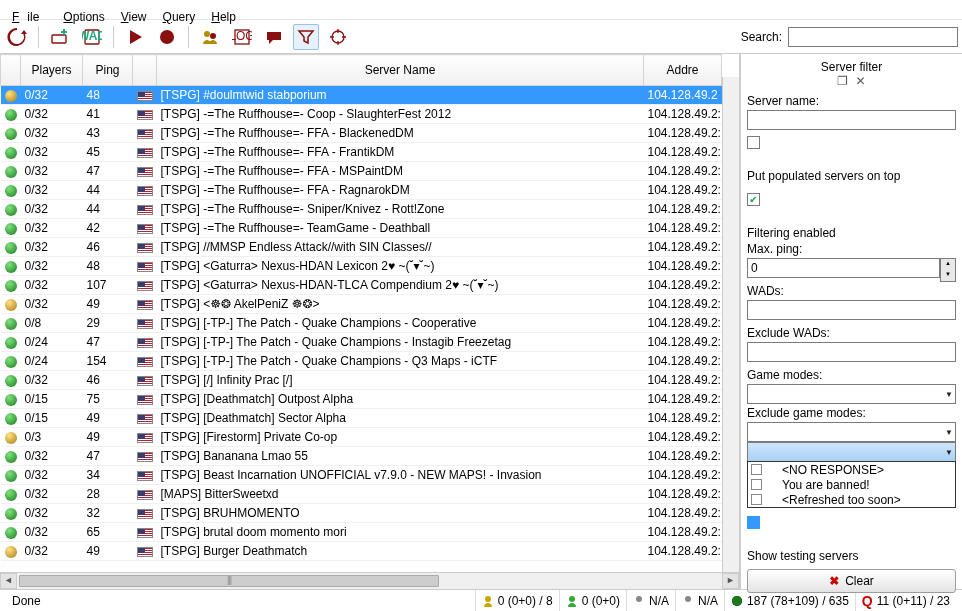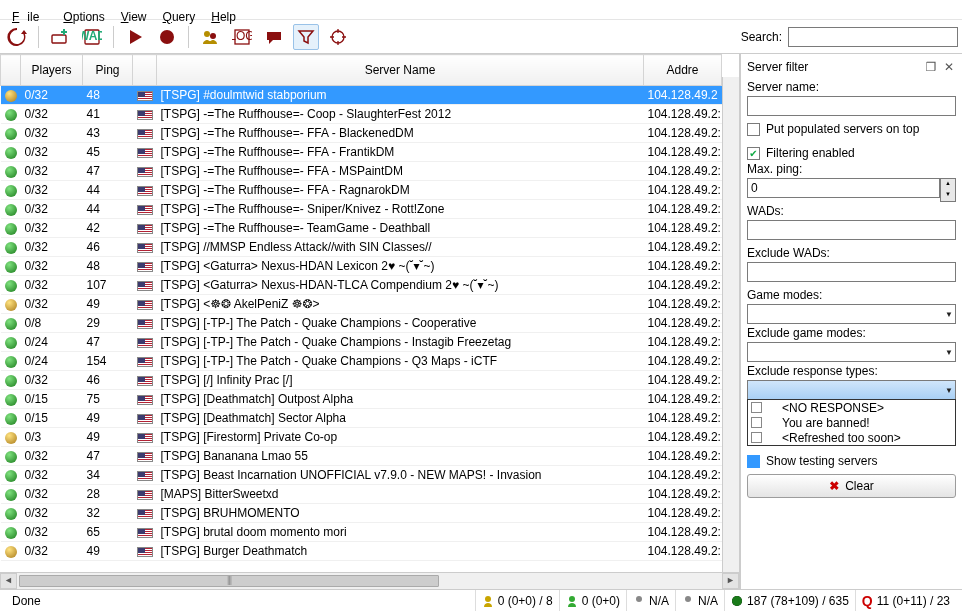--- a/index.html
+++ b/index.html
@@ -40,30 +40,30 @@
 
 .hscroll { position: absolute; bottom: 0; left: 0; right: 0; height: 17px; background: #f0f0f0; border-top: 1px solid #ccc; display: flex; align-items: center; }
 .hscroll .arrow { width: 17px; height: 100%; background: #e4e4e4; border: 1px solid #ccc; text-align: center; line-height: 13px; color: #555; font-size: 9px; }
 .hscroll .track { flex: 1; position: relative; height: 100%; }
 .hscroll .thumb { position: absolute; left: 2px; top: 2px; height: 12px; width: 420px; background: #cdcdcd; border: 1px solid #aaa; border-radius: 1px; }
 .hscroll .thumb::after { content: "|||"; position: absolute; left: 50%; top: -1px; transform: translateX(-50%); letter-spacing: -1px; color: #888; font-size: 9px; }
 .vscroll { position: absolute; top: 23px; right: 0; bottom: 17px; width: 17px; background: #f0f0f0; border-left: 1px solid #ccc; }
 .grid-inner { position: absolute; top: 0; left: 0; right: 17px; bottom: 17px; overflow: hidden; }
 
 
-.panel-title { font-size: 12px; padding: 2px 0 4px 0; display: flex; justify-content: space-between; align-items: center; }
+.panel-title { font-size: 12px; padding: 2px 0 4px 0; display: flex; justify-content: space-between; align-items: center; flex-direction: column; }
 .panel-title .ctl { display: flex; gap: 4px; color: #555; }
 .panel-title .ctl span { width: 14px; text-align: center; cursor: default; }
 .sidebar label.fld { display: block; margin: 2px 0 2px 0; }
 .sidebar input[type=text] { width: 100%; height: 20px; border: 1px solid #7a7a7a; padding: 0 3px; margin-bottom: 4px; }
 .sidebar .spin { display: flex; }
 .sidebar .spin input { flex: 1; }
 .sidebar .spin .spinbtn { width: 16px; border: 1px solid #7a7a7a; display:flex; flex-direction:column; }
 .sidebar .spin .spinbtn div { flex:1; font-size:6px; text-align:center; line-height:8px; background:#e8e8e8; }
-.sidebar .chk { display: flex; align-items: center; gap: 6px; margin: 2px 0; }
+.sidebar .chk { display: flex; align-items: flex-start; gap: 20px; margin: 2px 0; flex-direction: column; }
 .sidebar .chk .box { width: 13px; height: 13px; border: 1px solid #7a7a7a; background: #fff; display:flex; align-items:center; justify-content:center; font-size:10px; color:#1a4; }
 .sidebar .chk .box.filled { background:#3399ff; border-color:#3399ff; }
 .clear-btn { width: 100%; height: 24px; border: 1px solid #9c9c9c; background: linear-gradient(#fff,#e4e4e4); border-radius: 3px; display:flex; align-items:center; justify-content:center; gap:6px; font-size:13px; cursor:default; }
 .dropdown { position: relative; }
 .dropdown .dd-list { position: absolute; left: 0; right: 0; top: 19px; background: #fff; border: 1px solid #333; z-index: 5; }
 .dropdown .dd-list .dd-item { display: flex; align-items: center; gap: 20px; padding: 0 3px; height: 15px; }
 .dropdown .dd-list .dd-item .c { width: 11px; height: 11px; border: 1px solid #888; }
 .dropbox { height: 20px; border: 1px solid #7a7a7a; background: linear-gradient(#d0e6fb,#a9d0f5); display:flex; align-items:center; justify-content:flex-end; padding-right:2px; }
 .dropbox.plain { background:#fff; }
 .dropbox .caret { font-size: 8px; color:#222; }
@@ -419,21 +419,20 @@
     <label class="fld">Exclude WADs:</label>
     <input type="text" style="">
     <label class="fld">Game modes:</label>
     <div class="dropbox plain">
         <span class="caret">▼</span>
       </div>
     <label class="fld">Exclude game modes:</label>
     <div class="dropbox plain">
         <span class="caret">▼</span>
       </div>
-    <label class="fld">Exclude response types:</label>
     <div class="dropdown">
       <div class="dropbox">
           <span class="caret">▼</span>
         </div>
       <div class="dd-list" id="resp-list">
           <div class="dd-item">
             <span class="c"></span>
             <span>&lt;NO RESPONSE&gt;</span>
           </div>
           <div class="dd-item">

